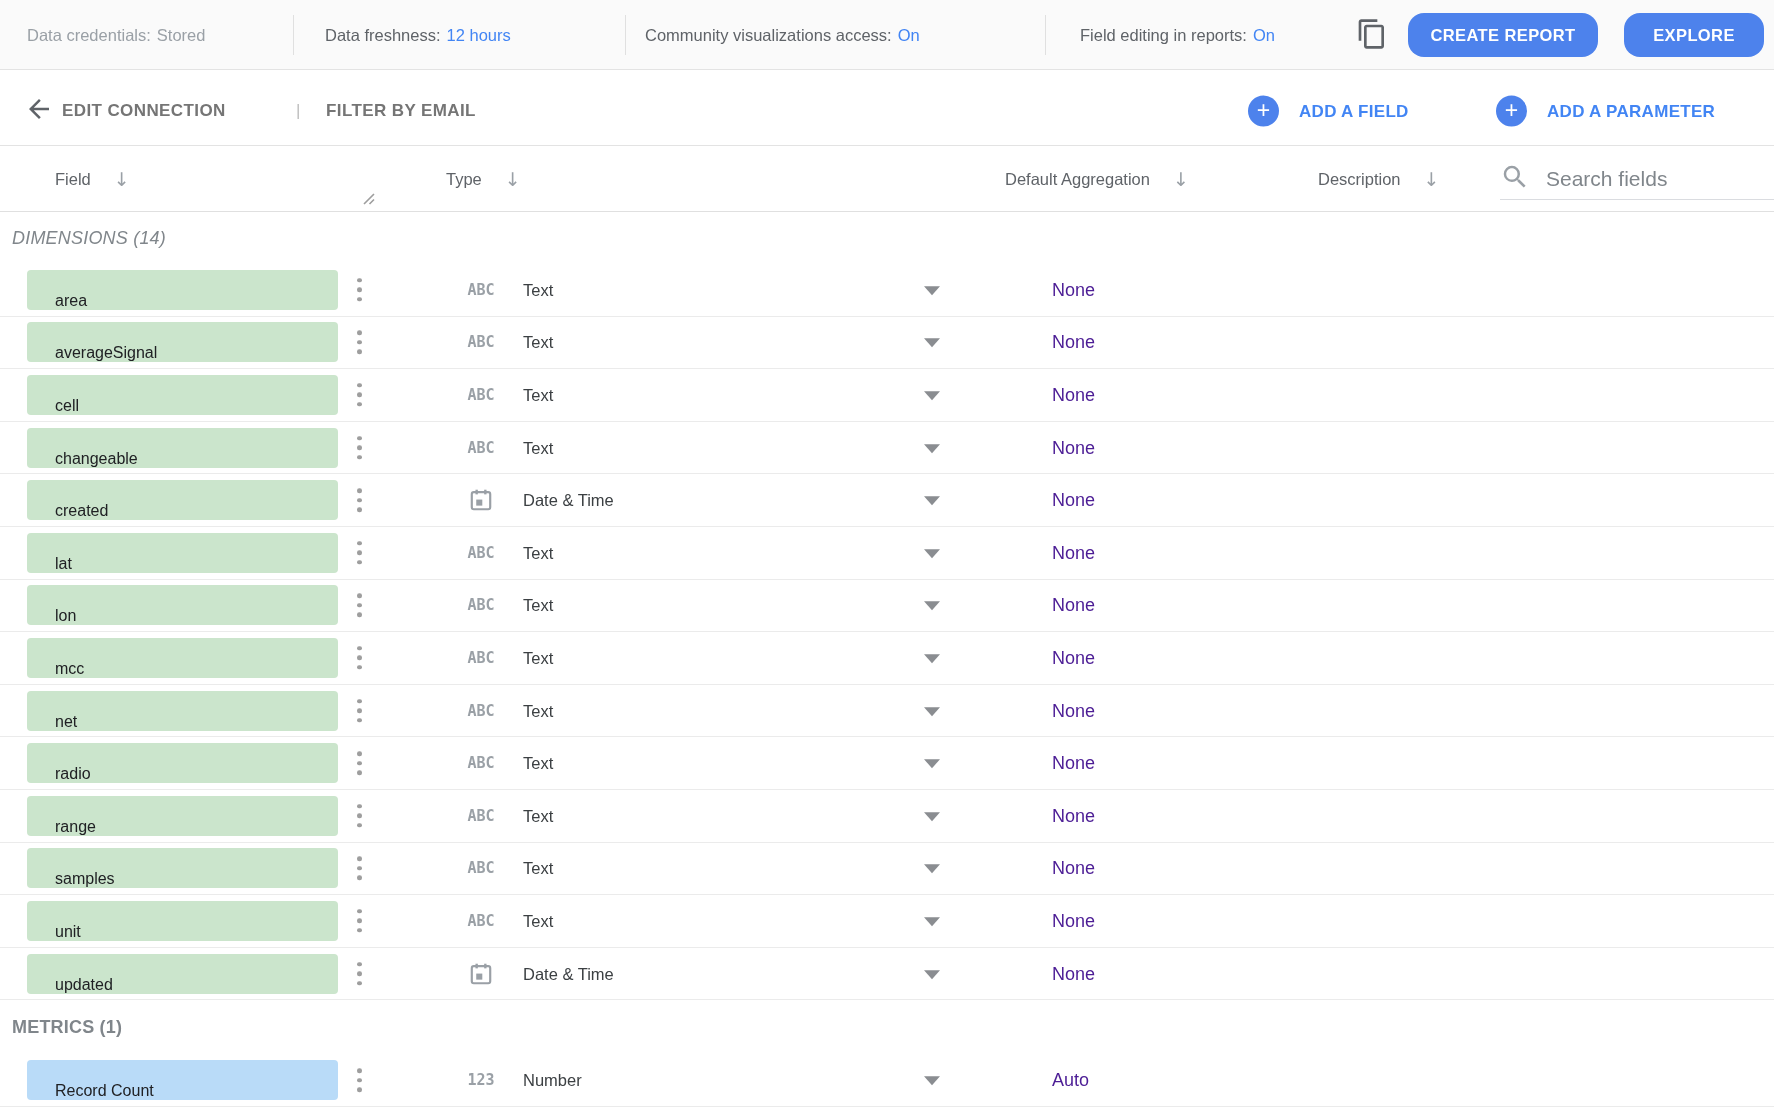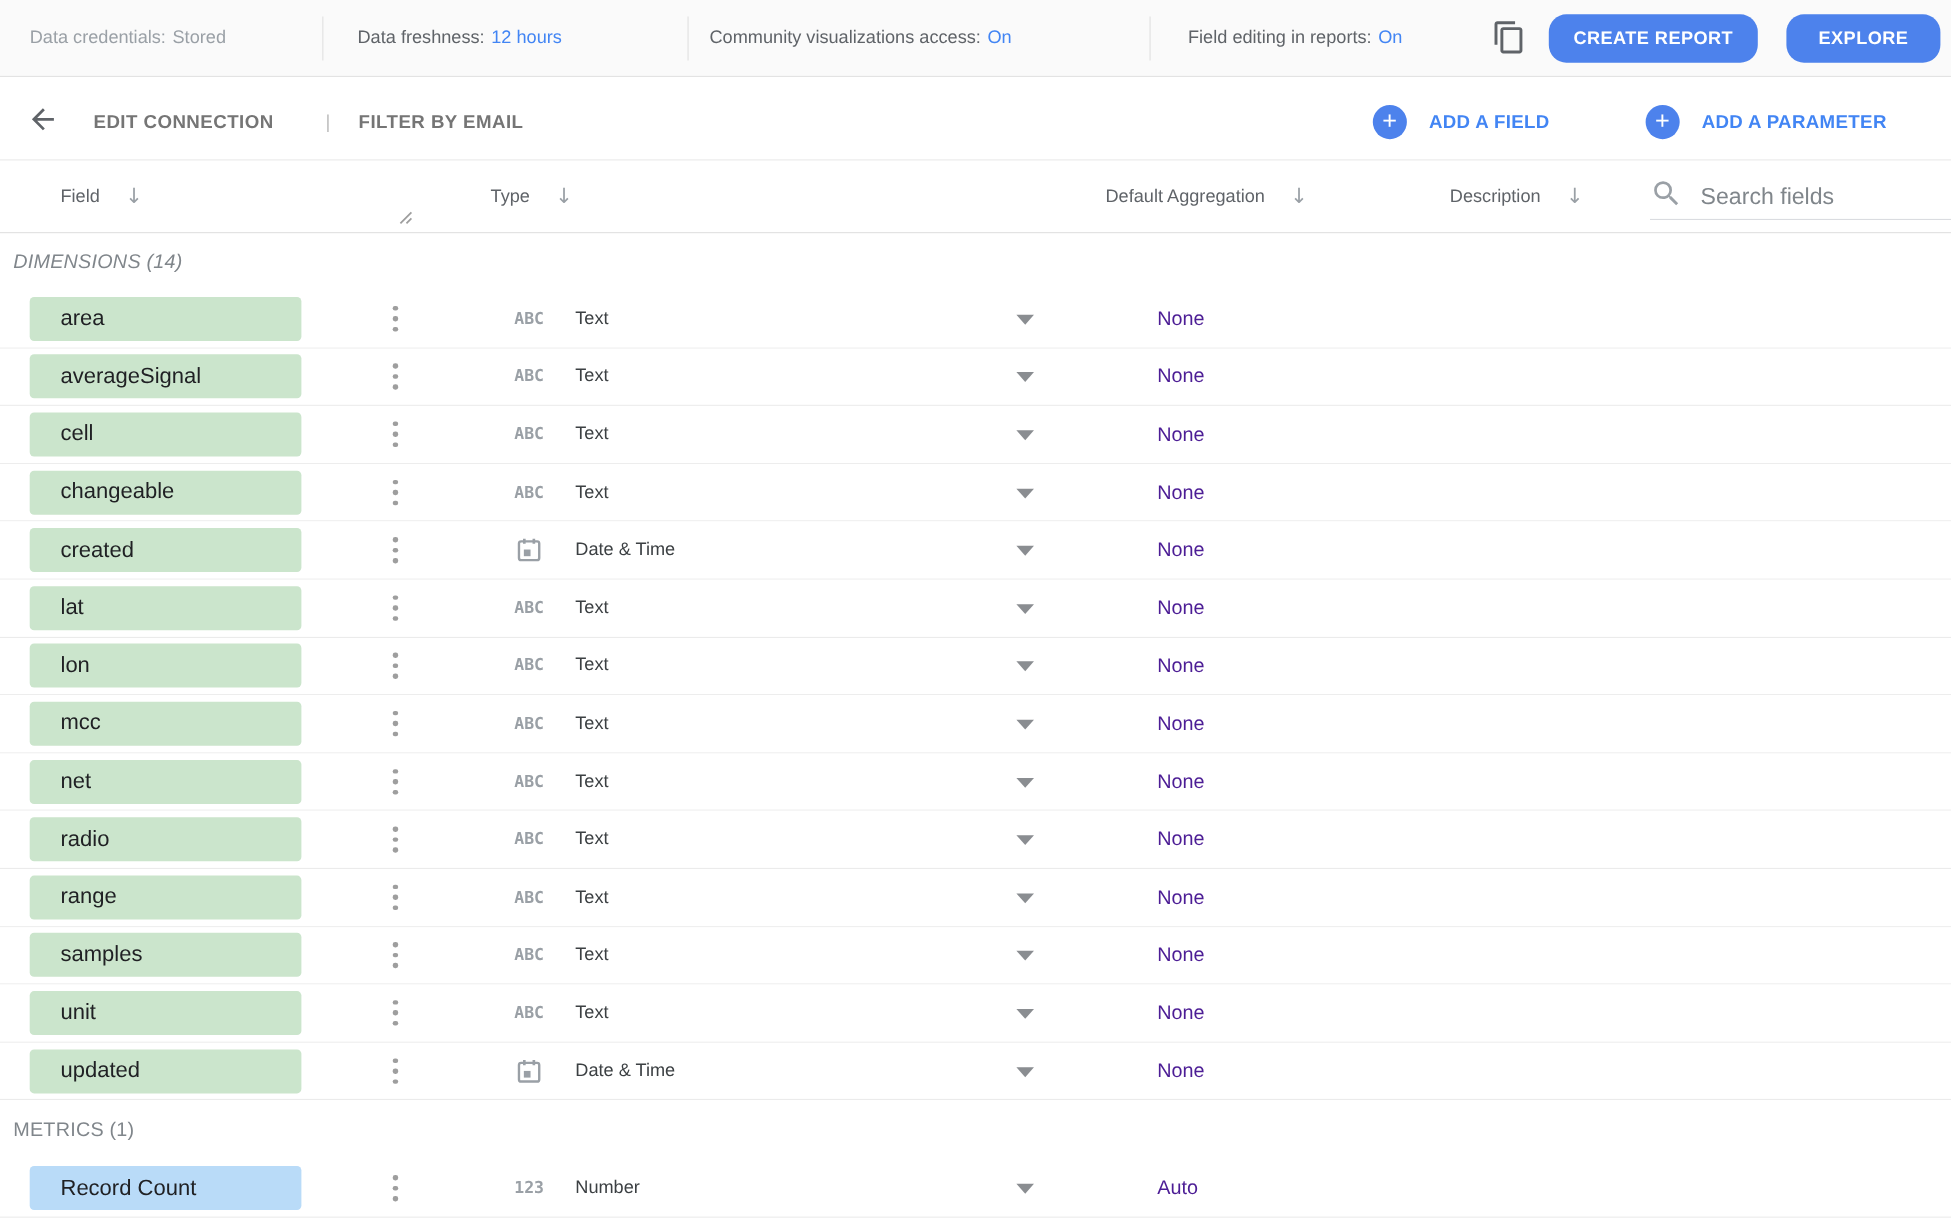--- a/index.html
+++ b/index.html
@@ -37,26 +37,26 @@
   .resize-handle{position:absolute;left:362px;bottom:2px;cursor:col-resize;}
   .searchbox{position:absolute;left:1500px;right:0;top:12px;bottom:11px;border-bottom:1px solid #dadce0;display:flex;align-items:center;gap:14px;}
   .searchbox input{
     flex:1;border:none;outline:none;background:transparent;font-size:21px;color:#c2410c;
     font-family:"Liberation Sans","DejaVu Sans",sans-serif;
   }
   .searchbox input::placeholder{color:#80868b;}
   
   .section-title{display:flex;align-items:center;padding-left:12px;color:#80868b;font-size:18px;letter-spacing:.2px;}
   .section-title.dim{height:52px;font-style:italic;}
-  .section-title.met{height:54px;}
+  .section-title.met{height:54px;font-weight:bold;}
   .row{position:relative;height:52.6px;border-bottom:1px solid #ebebeb;box-sizing:border-box;background:#fff;}
   .chip{
     position:absolute;left:27px;top:50%;transform:translateY(-50%);
-    width:247px;height:40px;border-radius:4px;display:flex;align-items:center;
-    padding-left:28px;box-sizing:border-box;font-size:20px;color:#202124;cursor:pointer;
+    width:311px;height:40px;border-radius:4px;display:flex;align-items:flex-end;
+    padding-left:28px;box-sizing:border-box;font-size:16px;color:#202124;cursor:pointer;
   }
   [data-kind="dimension"] .chip{background:var(--chip-green,#cbe5cc);}
   [data-kind="metric"] .chip{background:var(--chip-blue,#b9dbf8);}
   .kebab{position:absolute;left:353px;top:50%;transform:translateY(-50%);display:flex;flex-direction:column;gap:5px;cursor:pointer;padding:4px;}
   .kebab i{width:4.5px;height:4.5px;border-radius:50%;background:#9e9e9e;}
   .type-select{position:absolute;left:446px;top:0;height:100%;width:505px;cursor:pointer;}
   .type-icon{
     position:absolute;left:14px;top:50%;transform:translateY(-50%);width:42px;text-align:center;
     font-family:"DejaVu Sans Mono",monospace;font-weight:700;font-size:15px;letter-spacing:0;
     color:#9aa0a6;line-height:1;
@@ -99,21 +99,21 @@
   <button class="btn" style="left:1408px;width:190px">CREATE REPORT</button>
   <button class="btn" style="left:1624px;width:140px">EXPLORE</button>
 </div>
 
 <div class="connbar">
   <span class="abs" style="left:24px">
     <svg width="30" height="30" viewBox="0 0 24 24">
         <path fill="#5f6368" d="M20 11H7.83l5.59-5.59L12 4l-8 8 8 8 1.41-1.41L7.83 13H20v-2z"></path>
       </svg>
   </span>
-  <span class="abs navlink" style="left:85px">EDIT CONNECTION</span>
+  <span class="abs navlink" style="left:62px">EDIT CONNECTION</span>
   <span class="abs pipe" style="left:296px">|</span>
   <span class="abs navlink" style="left:326px">FILTER BY EMAIL</span>
   <div class="abs addlink" style="left:1248px">
     <span class="plus-circle">+</span>
     <span>ADD A FIELD</span>
   </div>
   <div class="abs addlink" style="left:1496px">
     <span class="plus-circle">+</span>
     <span>ADD A PARAMETER</span>
   </div>

